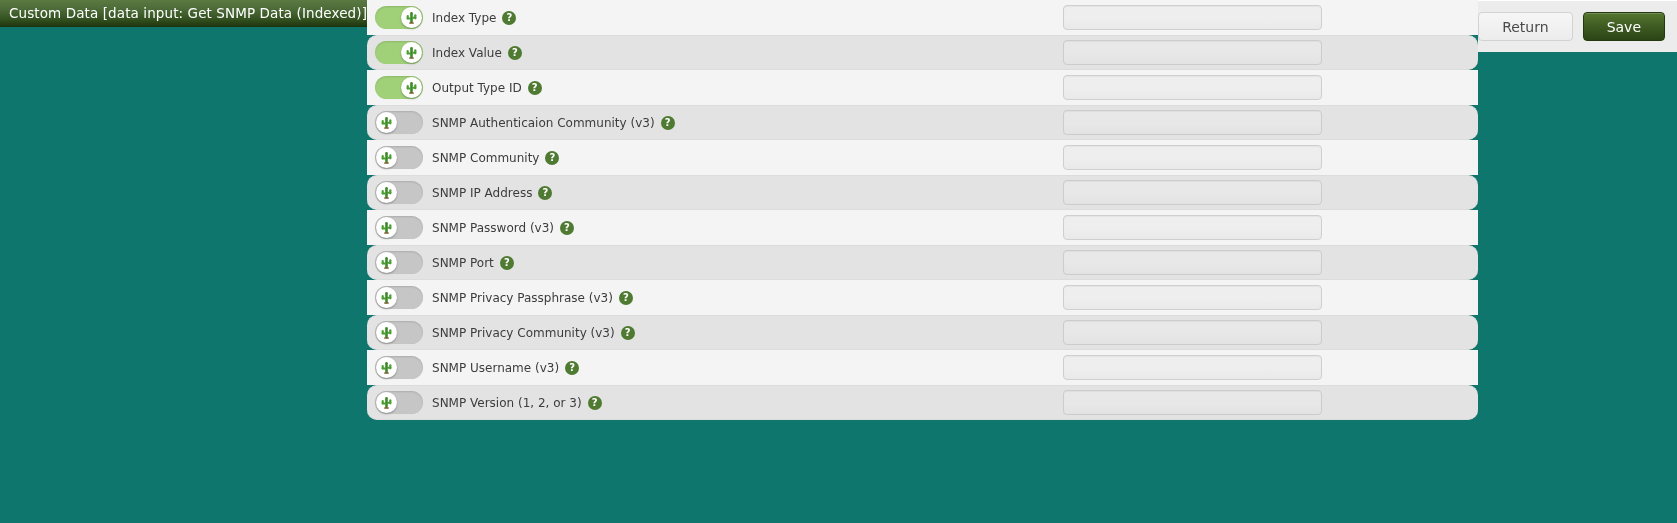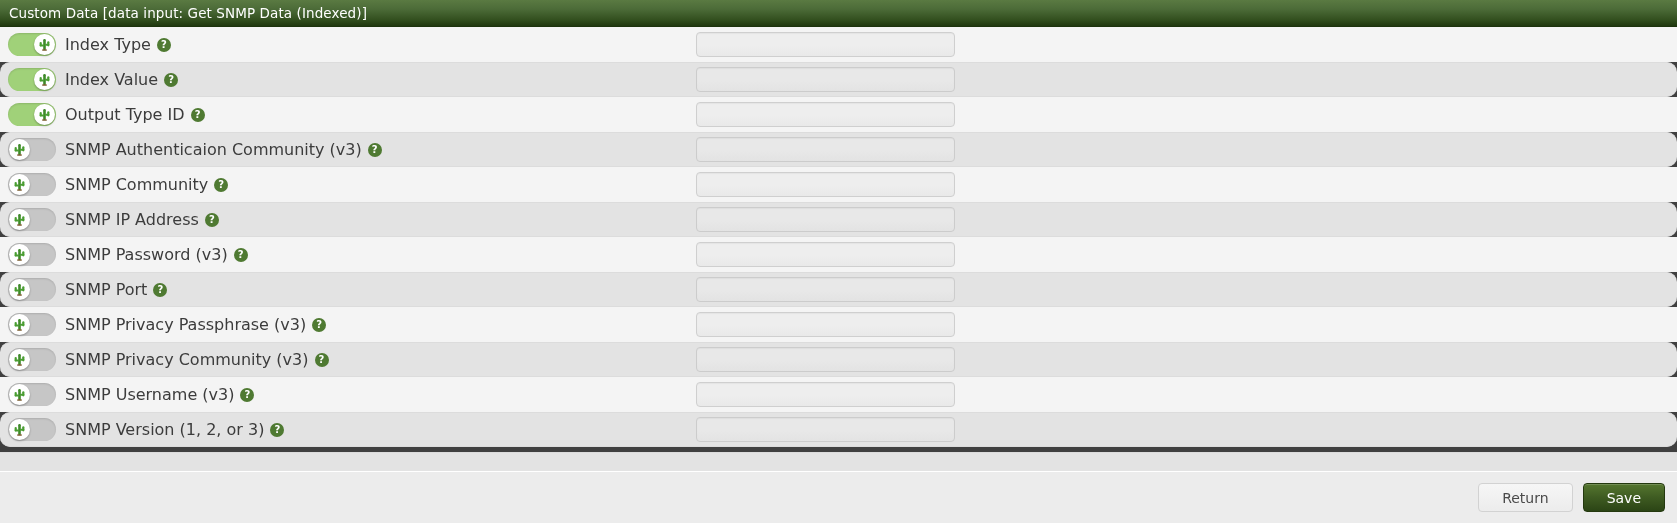--- a/index.html
+++ b/index.html
@@ -14,22 +14,22 @@
     font-size: 13px;
     color: #3f3f3f;
     overflow: hidden;
   }
 
   
   .panel {
     width: 1677px;
     height: 523px;
     display: flex;
-    flex-direction: column;
-    background: #404040;
+    flex-direction: row;
+    background: #0f766e;
   }
 
   
   .panel-header {
     height: 27px;
     min-height: 27px;
     background: linear-gradient(to bottom, #5a7a42 0%, #4c6b38 35%, #33501f 75%, #20380f 100%);
     border-bottom: 1px solid #1d330d;
     display: flex;
     align-items: center;
@@ -100,21 +100,21 @@
 
   
   .label-cell {
     flex: 0 0 auto;
     display: flex;
     align-items: center;
     padding-left: 8px;
     white-space: nowrap;
   }
   .row-label {
-    font-size: 16px;
+    font-size: 12px;
     color: #3c3c3c;
     margin-right: 6px;
   }
   .help-icon {
     display: inline-flex;
     width: 14px;
     height: 14px;
     border-radius: 50%;
     background: #4f7a32;
     color: #ffffff;

